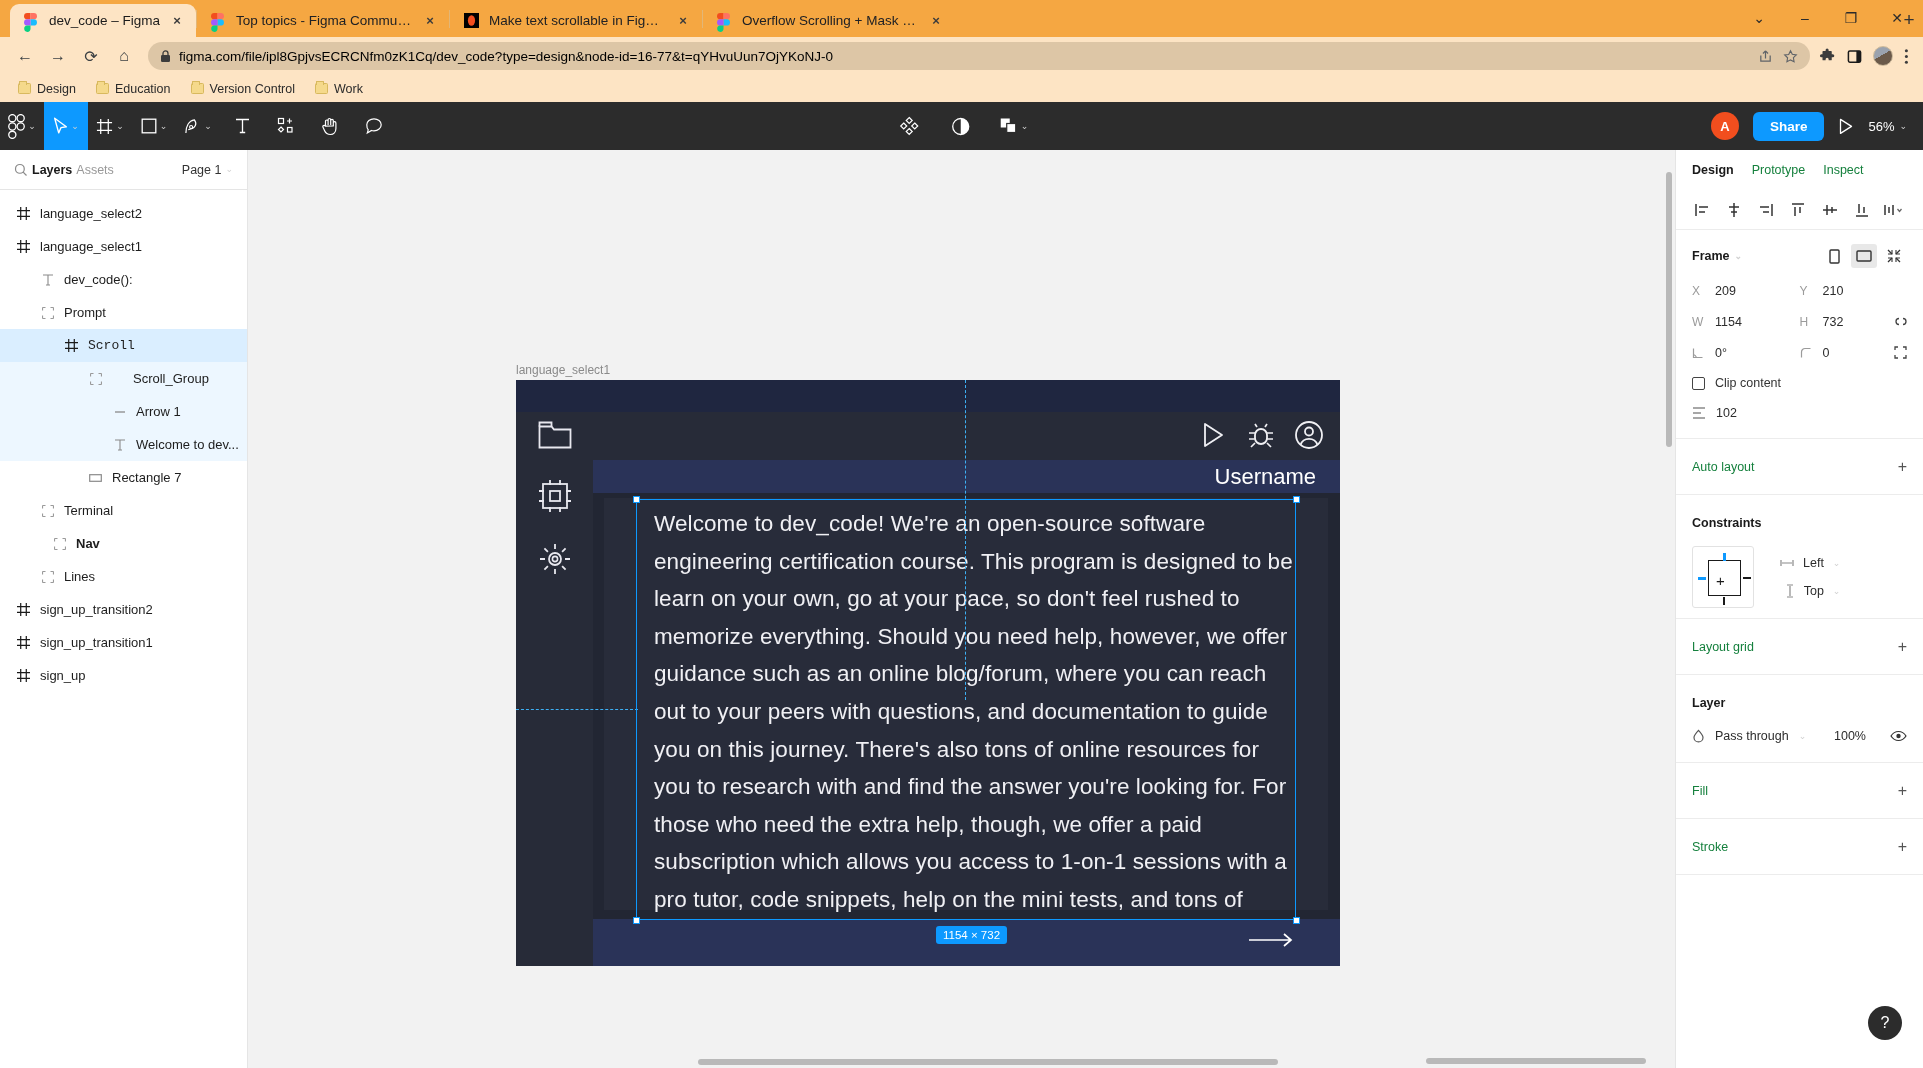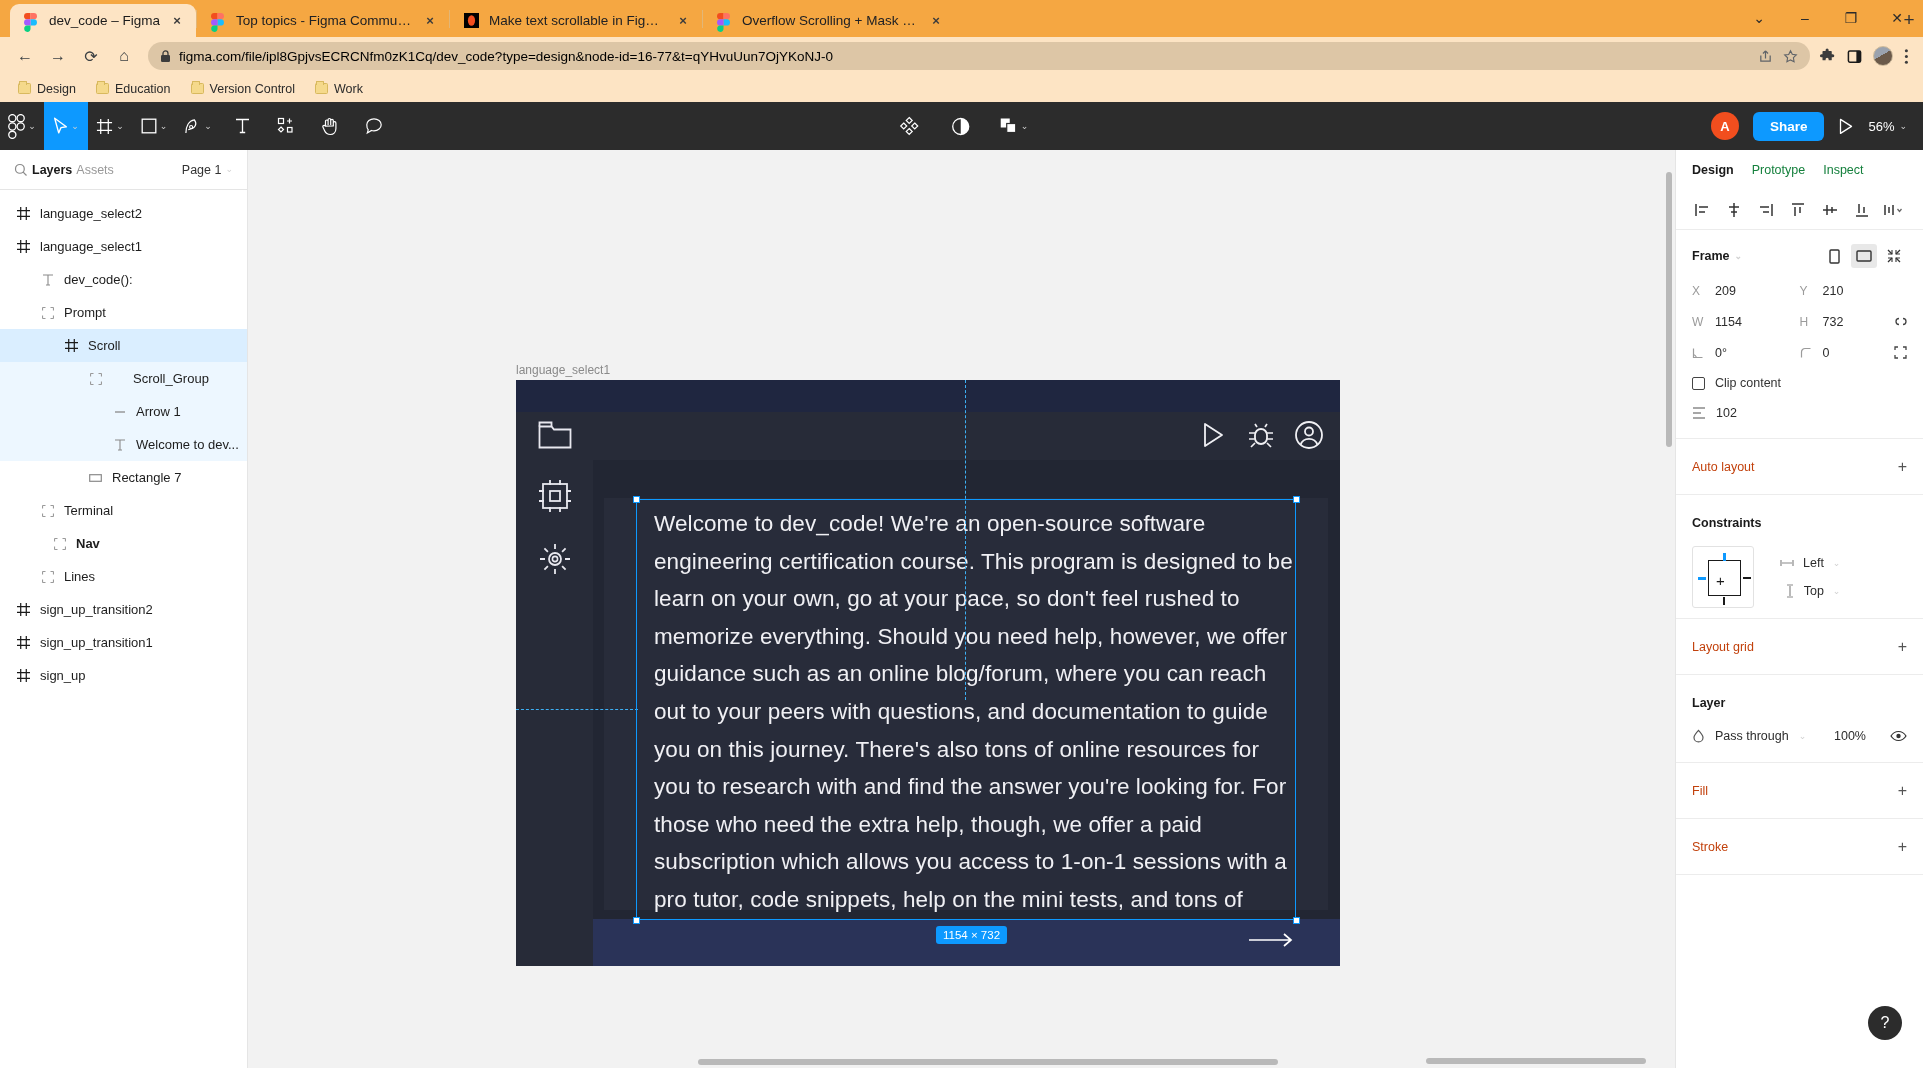--- a/index.html
+++ b/index.html
@@ -141,21 +141,21 @@
   }
   .lp-tab { color: #999; }
   .lp-tab.active { color: #1a1a1a; font-weight: 700; }
   .lp-page { margin-left: auto; color: #333; display:flex; align-items:center; gap:4px; }
   .layers-list { padding-top: 7px; overflow: hidden; }
   .layer-row {
     height: 33px; display: flex; align-items: center; gap: 9px;
     font-size: 13px; color: #1d1d1d;
     padding-right: 8px;
   }
-  .layer-row.sel { background: #daeeff; }
+  .layer-row.sel { background: #daeeff; font-family: Liberation Mono, monospace; }
   .layer-row.child-sel { background: #edf7ff; }
   .layer-icon {
     width: 15px; flex: 0 0 15px; display:flex; align-items:center; justify-content:center;
     color: #666; font-size: 12px;
   }
   .layer-name { white-space: nowrap; overflow: hidden; text-overflow: ellipsis; }
 
   
   .canvas {
     flex: 1; background: #f2f2f2; position: relative; overflow: hidden;
@@ -262,21 +262,21 @@
   .rp-row .half { width: 50%; display:flex; align-items:center; gap: 10px; }
   .rp-lbl { color:#9b9b9b; font-size: 12px; width: 13px; flex:0 0 13px; }
   .rp-val { color:#2c2c2c; font-size: 12.5px; }
   .frame-head { display:flex; align-items:center; height: 30px; margin-bottom: 4px; }
   .frame-head-title { font-size: 12.5px; font-weight: 700; color:#1a1a1a; display:flex; align-items:center; gap:5px; }
   .frame-head-icons { margin-left:auto; display:flex; align-items:center; gap: 4px; }
   .fh-btn { width:26px; height:24px; display:flex; align-items:center; justify-content:center; border-radius:3px; color:#333; }
   .fh-btn.on { background:#e8e8e8; }
   .checkrow { display:flex; align-items:center; gap: 10px; height: 30px; font-size: 12.5px; color:#333; }
   .cbox { width: 13px; height: 13px; border: 1.3px solid #444; border-radius: 2px; }
-  .sec-title { font-size: 12.5px; color:#c2410c; }
+  .sec-title { font-size: 12.5px; color:#15803d; }
   .sec-title.dark { color:#1a1a1a; font-weight: 700; }
   .plus { margin-left:auto; color:#555; font-size: 16px; line-height: 1; }
   .sec-head { display:flex; align-items:center; height: 34px; }
   .constraints-body { display:flex; align-items:center; gap: 26px; padding-top: 6px; }
   .cbox-big {
     width: 62px; height: 62px; border: 1px solid #e2e2e2; border-radius: 3px;
     position: relative;
   }
   .cbox-inner {
     position:absolute; left: 15px; top: 13px; width: 33px; height: 36px;
@@ -721,20 +721,23 @@
           <span>
             <svg width="30" height="30" viewBox="0 0 30 30">
                 <circle cx="15" cy="15" r="13" stroke="#f0f0f4" stroke-width="1.8" fill="none"></circle>
                 <circle cx="15" cy="11.5" r="4" stroke="#f0f0f4" stroke-width="1.8" fill="none"></circle>
                 <path d="M6.5 25a9 9 0 0117 0" stroke="#f0f0f4" stroke-width="1.8" fill="none"></path>
               </svg>
           </span>
         </div>
       </div>
 
+      <div class="df-username-bar">
+        <span class="df-username">Username</span>
+      </div>
 
       <div class="df-body"></div>
       <div class="df-text">Welcome to dev_code! We're an open-source software engineering certification course. This program is designed to be learn on your own, go at your pace, so don't feel rushed to memorize everything. Should you need help, however, we offer guidance such as an online blog/forum, where you can reach out to your peers with questions, and documentation to guide you on this journey. There's also tons of online resources for you to research with and find the answer you're looking for. For those who need the extra help, though, we offer a paid subscription which allows you access to 1-on-1 sessions with a pro tutor, code snippets, help on the mini tests, and tons of other cool features for you to experience.</div>
 
       <div class="df-bottombar">
         <span class="df-arrow-right">
           <svg width="46" height="16" viewBox="0 0 46 16">
               <path d="M0 8h42M35 2l7 6-7 6" stroke="#ffffff" stroke-width="1.7" fill="none"></path>
             </svg>
         </span>

